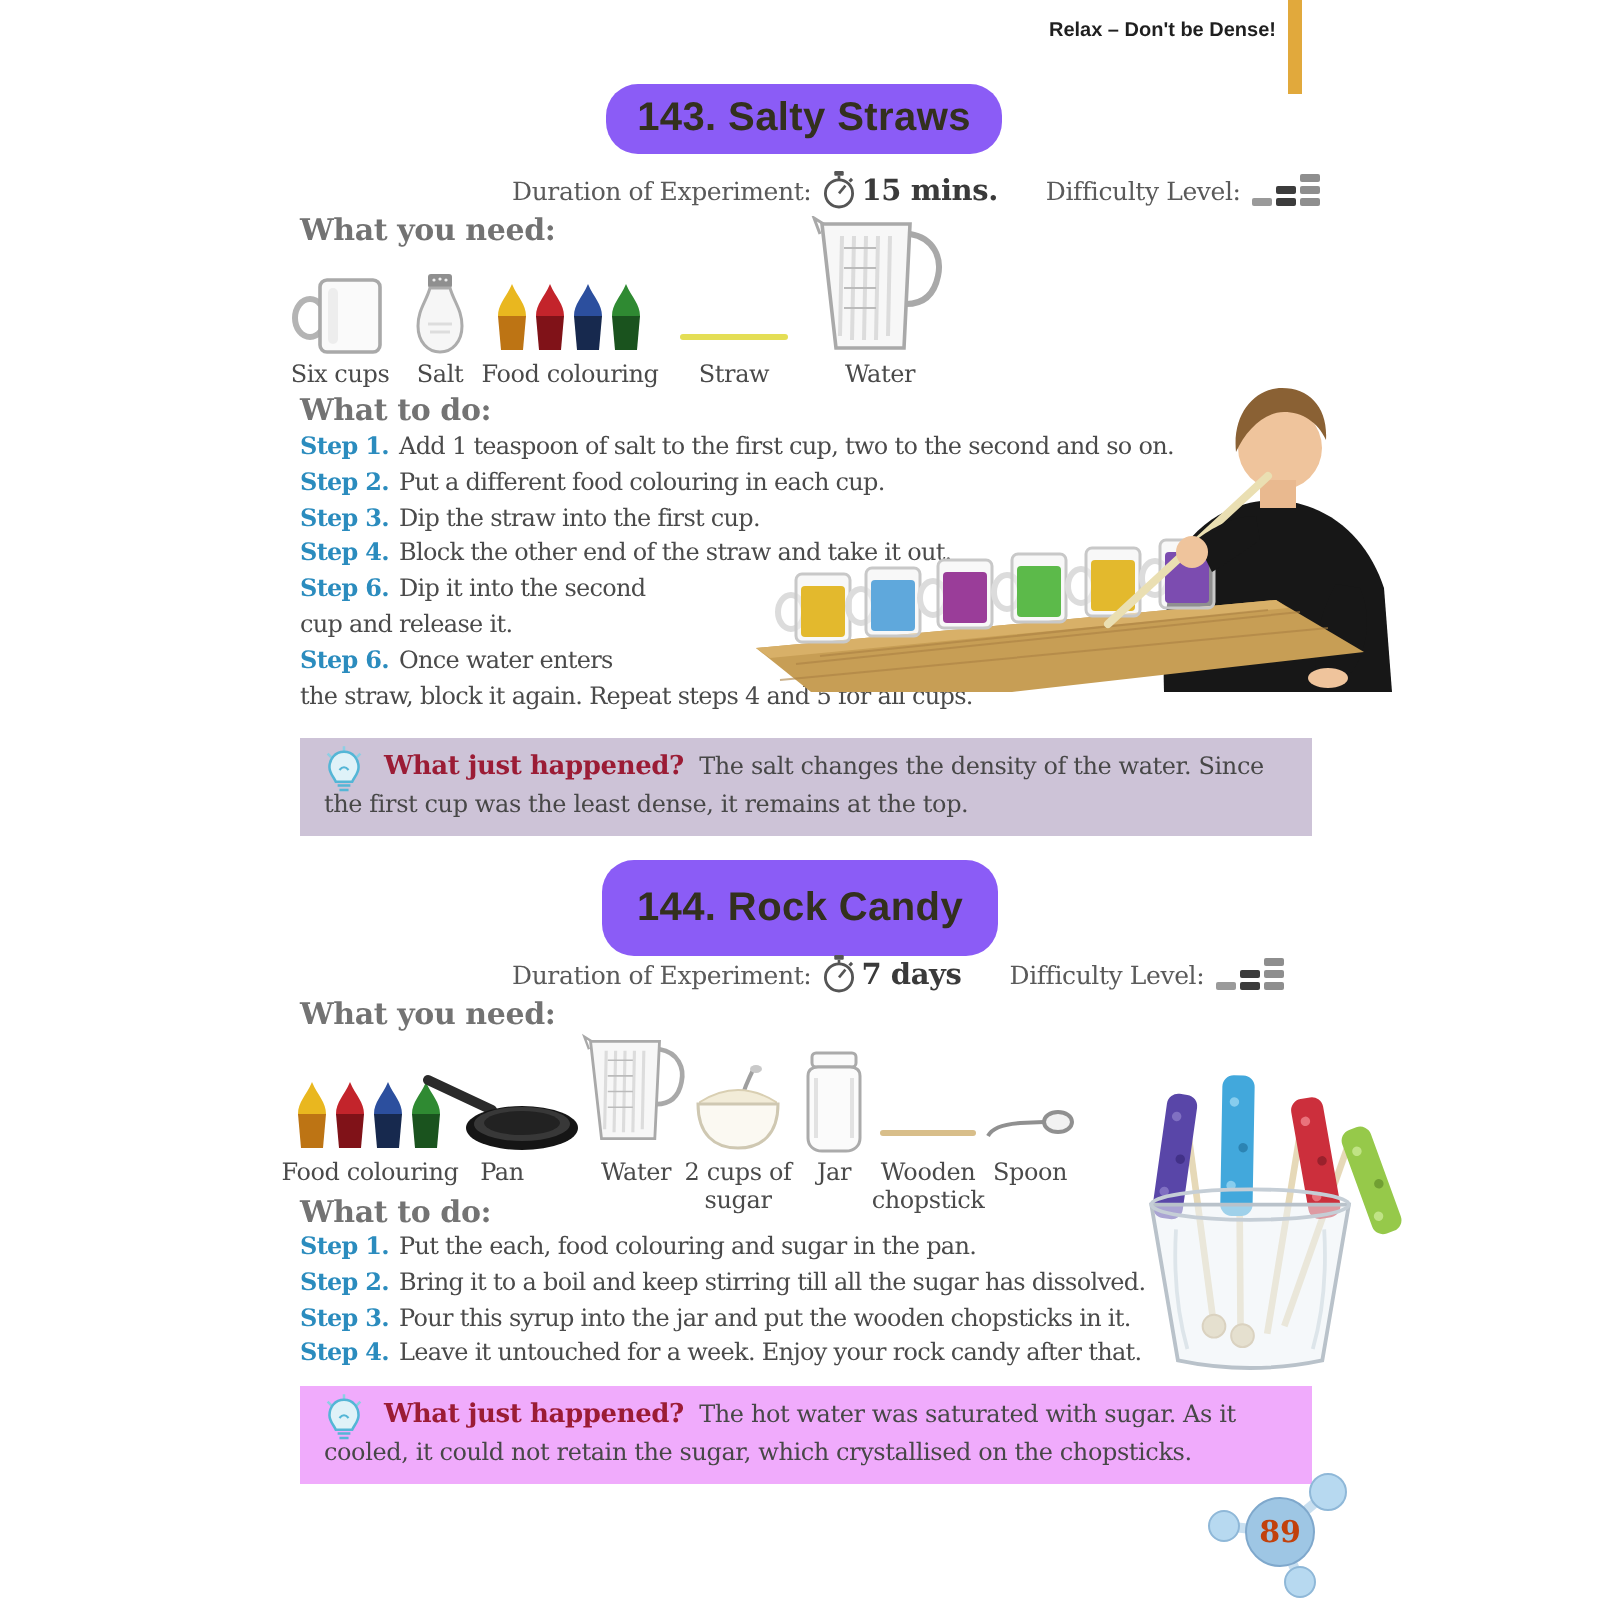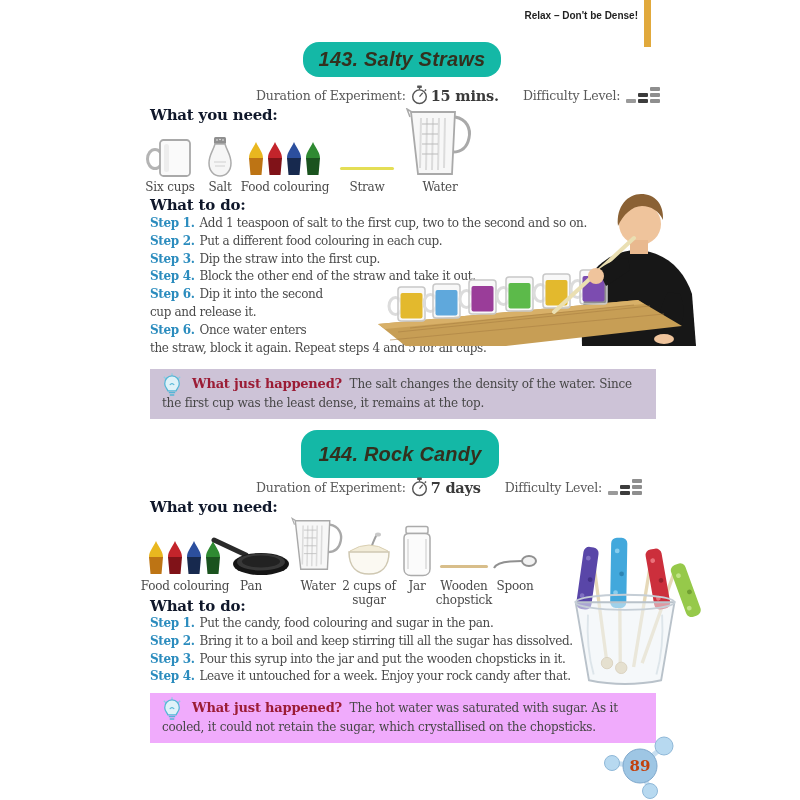--- a/index.html
+++ b/index.html
@@ -6,39 +6,39 @@
   .page{position:relative;width:800px;height:800px;background:#fff;overflow:hidden;
         font-family:"DejaVu Serif",serif;color:#4a4a4a;}
   .abs{position:absolute;}
 
   
   .hdr-title{top:10px;left:388px;width:250px;text-align:right;
              font-family:"Liberation Sans",sans-serif;font-weight:bold;font-size:10px;color:#1f1f1f;}
   .gold-bar{left:644px;top:0;width:7px;height:47px;background:#e1a93c;}
 
   
-  .badge{background:#14b8a6;border-radius:16px;display:flex;align-items:center;justify-content:center;
-         font-family:"Liberation Sans",sans-serif;font-weight:bold;font-size:20px;color:#33301e;letter-spacing:.2px;font-style:italic;}
+  .badge{background:#8b5cf6;border-radius:16px;display:flex;align-items:center;justify-content:center;
+         font-family:"Liberation Sans",sans-serif;font-weight:bold;font-size:20px;color:#33301e;letter-spacing:.2px;}
   .badge1{left:303px;top:42px;width:198px;height:35px;}
   .badge2{left:301px;top:430px;width:198px;height:48px;}
 
   
   .meta{display:flex;align-items:center;height:22px;font-size:12.5px;color:#5a5a5a;letter-spacing:-.2px;}
   .meta1{left:256px;top:84px;}
   .meta2{left:256px;top:476px;}
   .meta .dur-val{font-size:14.5px;font-weight:bold;color:#3a3a3a;margin:0 4px 0 3px;}
   .meta .gap{width:20px;}
   .meta svg{margin-left:5px;}
   .diff-bars{display:inline-flex;gap:2px;align-items:flex-end;margin-left:6px;}
   .diff-bars .col{display:flex;flex-direction:column;gap:2px;}
   .diff-bars i{display:block;width:10px;height:4px;background:#9a9a9a;border-radius:1px;}
   .diff-bars .c2 i{background:#3c3c3c;}
   .diff-bars .c3 i{background:#8e8e8e;}
 
-  .h-red{font-weight:bold;font-size:15px;color:#0f172a;letter-spacing:-.2px;}
+  .h-red{font-weight:bold;font-size:15px;color:#737373;letter-spacing:-.2px;}
 
   
   .item{position:absolute;display:flex;flex-direction:column;align-items:center;justify-content:flex-end;}
   .row143 .item{top:108px;height:88px;}
   .row144 .item{top:503px;height:106px;}
   .item-icon{display:flex;align-items:flex-end;justify-content:center;}
   .item-label{width:120%;text-align:center;font-size:12px;line-height:14px;color:#4a4a4a;
               white-space:pre-line;letter-spacing:-.2px;}
   .row143 .item-label{height:16px;margin-top:2px;}
   .row144 .item-label{height:30px;margin-top:2px;}
@@ -371,21 +371,21 @@
           <ellipse cx="37" cy="8" rx="7" ry="5" fill="#f2f2f2" stroke="#909090" stroke-width="2"></ellipse>
         </svg>
       </div>
       <div class="item-label">Spoon</div>
     </div>
   </div>
 
   <div class="abs h-red" style="left:150px;top:597px;">What to do:</div>
 
   <div class="abs steps" style="left:150px;top:615px;">
-    <div class="line"><b class="sl">Step 1.</b><span>Put the candy, food colouring and sugar in the pan.</span></div>
+    <div class="line"><b class="sl">Step 1.</b><span>Put the each, food colouring and sugar in the pan.</span></div>
     <div class="line"><b class="sl">Step 2.</b><span>Bring it to a boil and keep stirring till all the sugar has dissolved.</span></div>
     <div class="line"><b class="sl">Step 3.</b><span>Pour this syrup into the jar and put the wooden chopsticks in it.</span></div>
     <div class="line"><b class="sl">Step 4.</b><span>Leave it untouched for a week. Enjoy your rock candy after that.</span></div>
   </div>
 
   <div class="abs" style="left:550px;top:520px;">
     <svg width="152" height="176" viewBox="0 0 160 176">
       <g>
         <line x1="60" y1="146" x2="44" y2="26" stroke="#e6d9b8" stroke-width="3.5"></line>
         <line x1="74" y1="152" x2="73" y2="16" stroke="#e6d9b8" stroke-width="3.5"></line>

